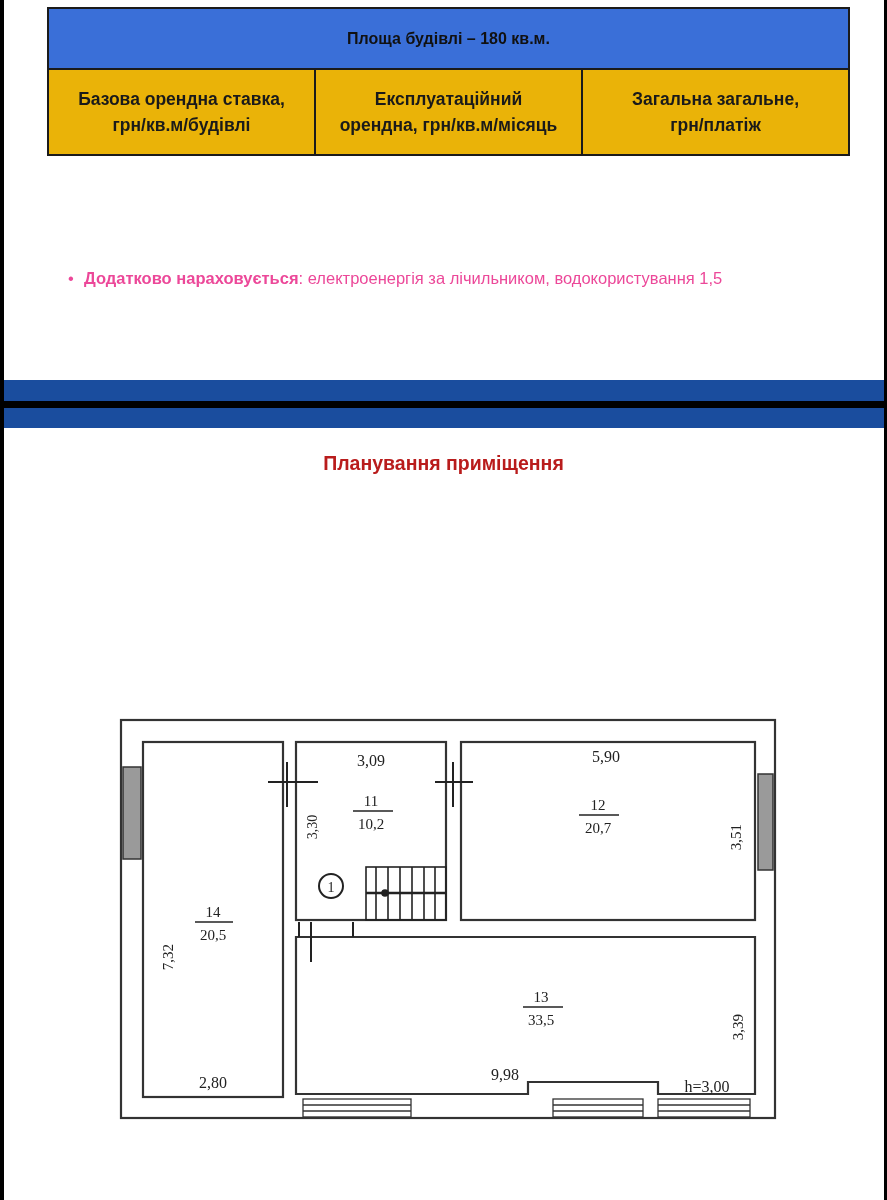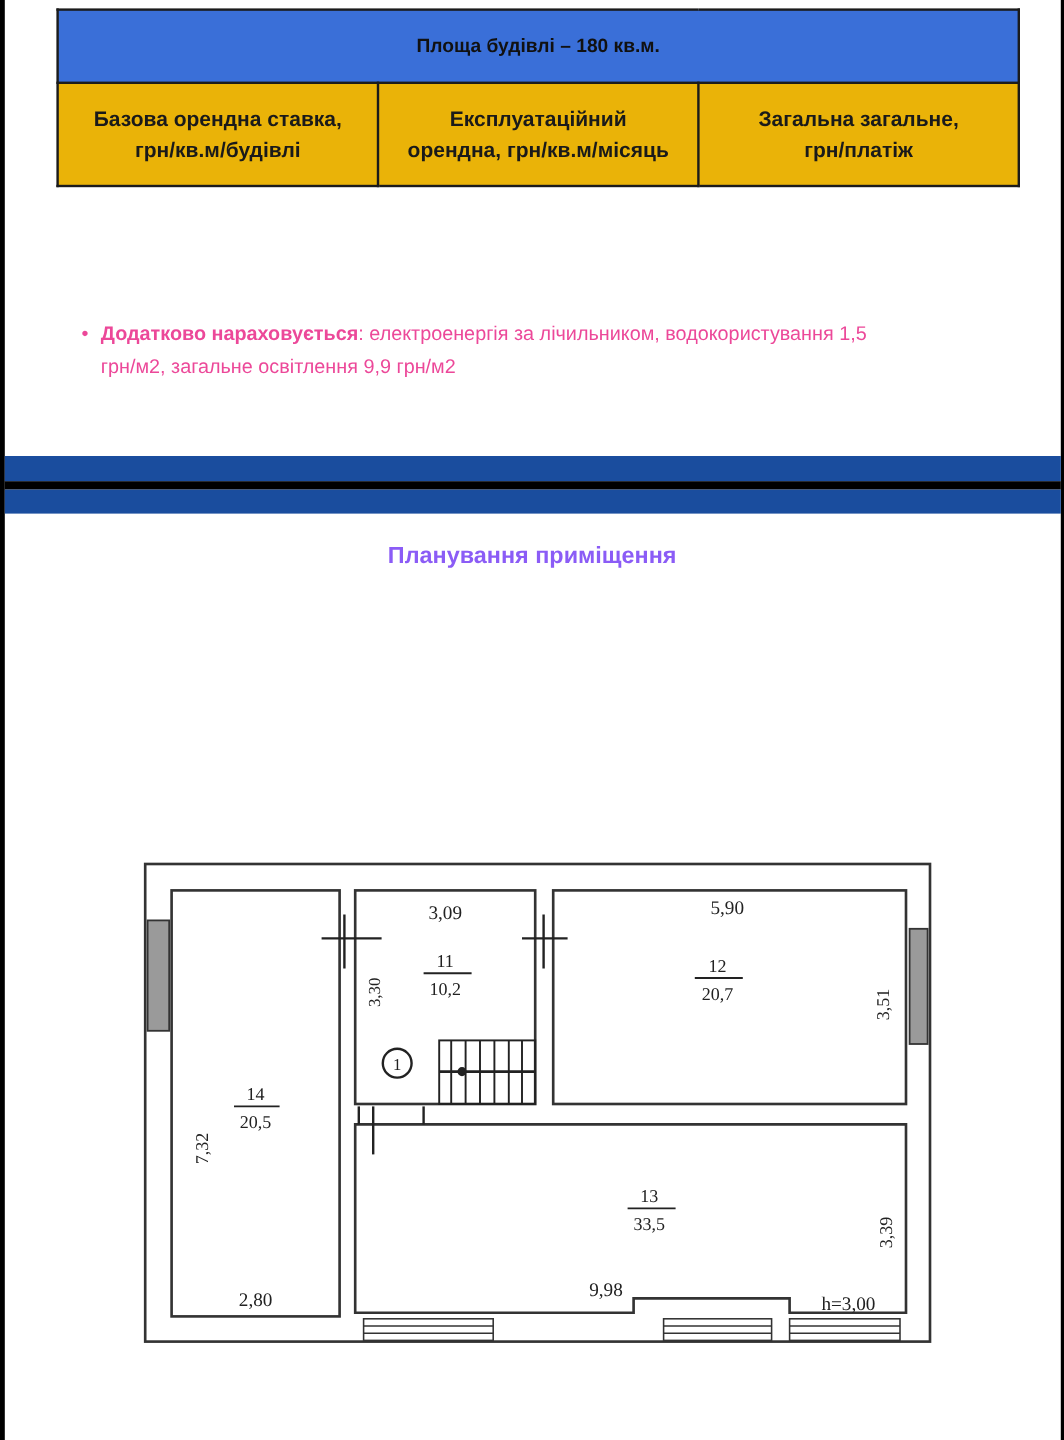--- a/index.html
+++ b/index.html
@@ -38,21 +38,21 @@
   .note .bold { font-weight: bold; }
   .note .line2 { padding-left: 16px; display: block; text-align: left; }
 
   .band { position: absolute; left: 4px; right: 3px; }
   .band.blue1 { top: 380px; height: 21px; background: #1a4d9e; }
   .band.black { top: 401px; height: 7px; background: #000; }
   .band.blue2 { top: 408px; height: 20px; background: #1a4d9e; }
 
   .section-title {
     position: absolute; left: 0; width: 887px; top: 452px; text-align: center;
-    font-size: 19.5px; font-weight: bold; color: #8b5cf6;
+    font-size: 19.5px; font-weight: bold; color: #b91c1c;
   }
 
   .plan { position: absolute; left: 113px; top: 712px; }
   .plan text { font-family: "Liberation Serif", "DejaVu Serif", serif; fill: #222; }
 </style>
 </head>
 <body>
 
 <div class="edge-left"></div>
 <div class="edge-right"></div>
@@ -74,21 +74,20 @@
     <th class="col">
       <span>Загальна загальне,</span><br>
       <span>грн/платіж</span>
     </th>
   </tr>
 </tbody>
   </table>
 
 <div class="note">
   <span class="bullet">•</span><span class="bold">Додатково нараховується</span><span>: електроенергія за лічильником, водокористування 1,5</span>
-  <span class="line2">грн/м2, загальне освітлення 9,9 грн/м2</span>
 </div>
 
 <div class="band blue1"></div>
 <div class="band black"></div>
 <div class="band blue2"></div>
 
 <div class="section-title">Планування приміщення</div>
 
 <svg class="plan" width="670" height="420" viewBox="0 0 670 420">
   <g stroke="#333" fill="none" stroke-width="2.2">

